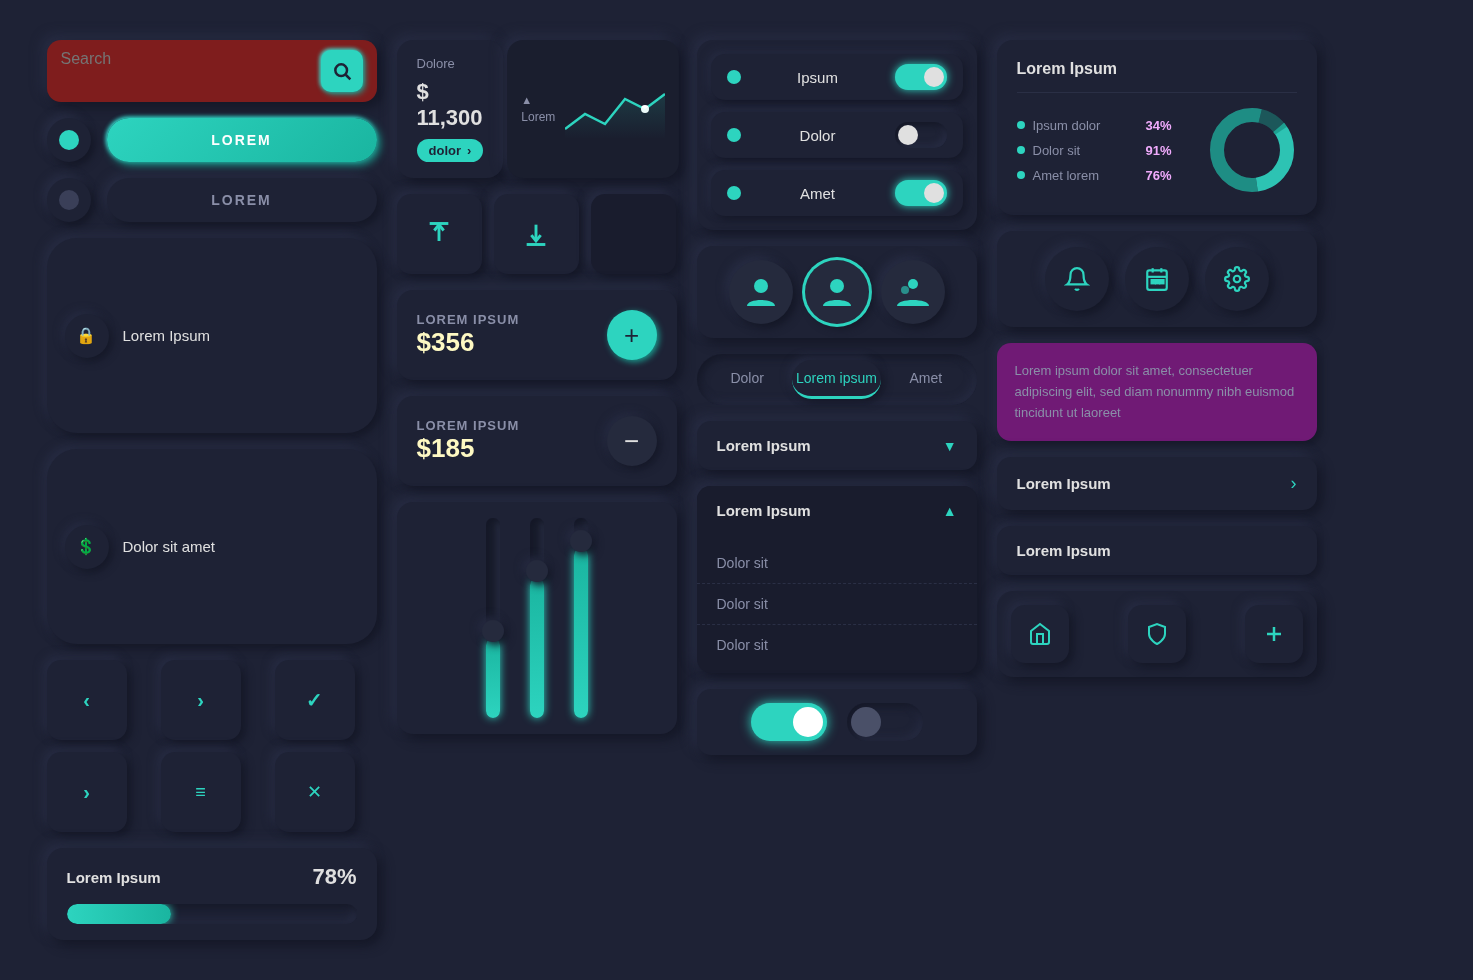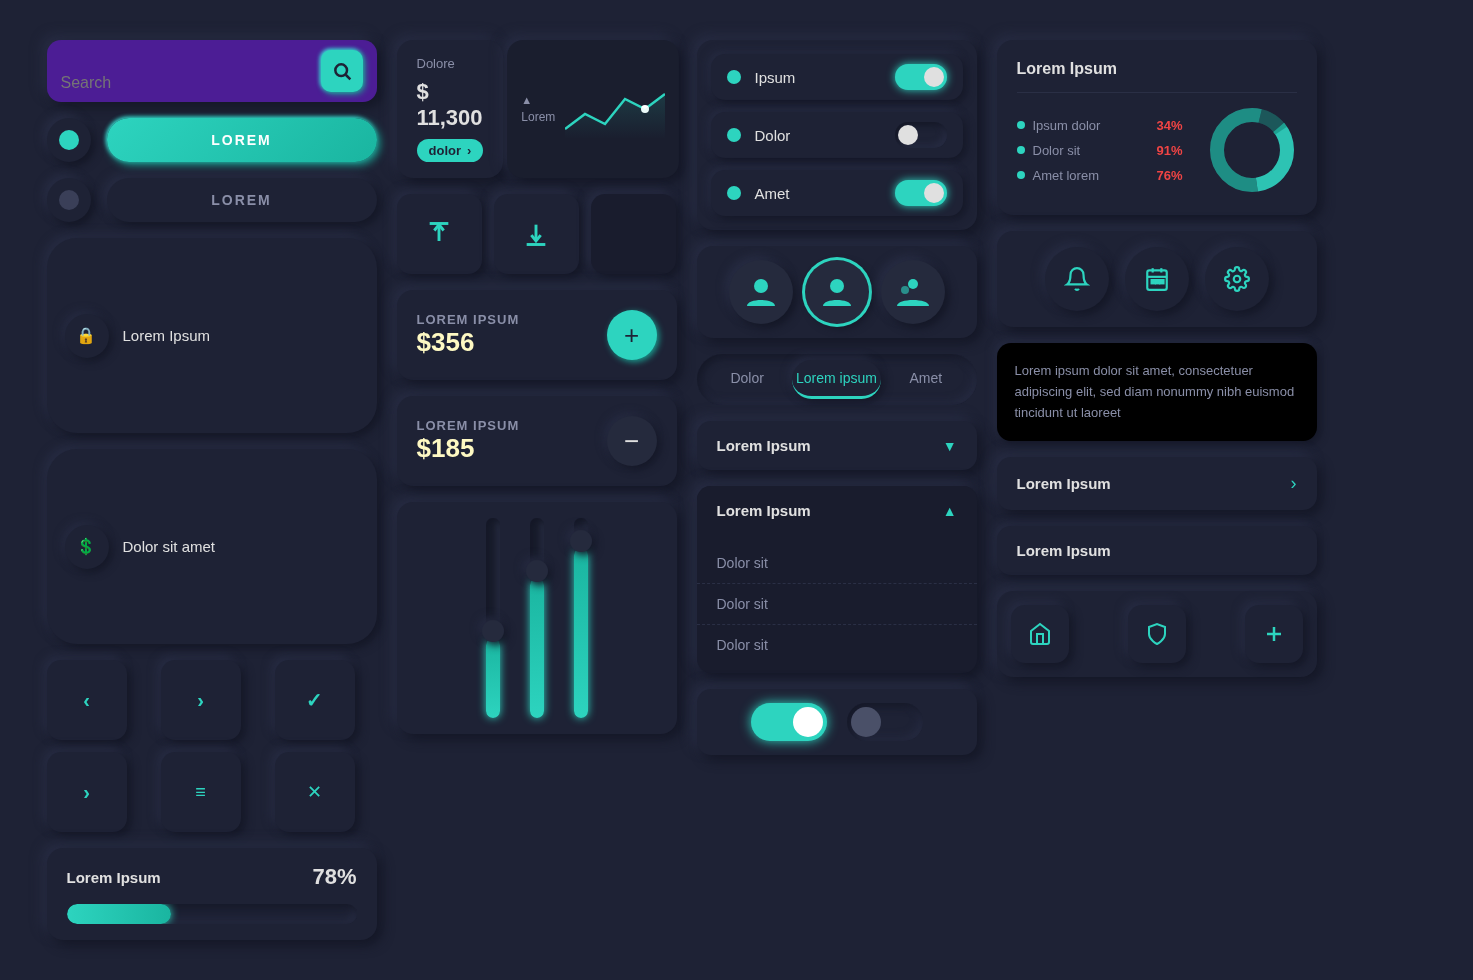--- a/index.html
+++ b/index.html
@@ -27,24 +27,24 @@
       background: #1e2235;
       box-shadow: 5px 5px 12px #141726, -5px -5px 12px #282d44;
       border-radius: 14px;
     }
 
     
     .col1 { display: flex; flex-direction: column; gap: 16px; }
 
     .search-box {
       display: flex;
-      align-items: flex-end;
+      align-items: flex-start;
       padding: 10px 14px;
       border-radius: 14px;
-      background: #4c1d95;
+      background: #7f1d1d;
       box-shadow: 5px 5px 12px #141726, -5px -5px 12px #282d44;
     }
     .search-input {
       flex: 1;
       background: transparent;
       border: none;
       outline: none;
       color: #8a8fa8;
       font-size: 16px;
     }
@@ -232,21 +232,21 @@
       display: flex; gap: 30px; justify-content: center; align-items: center;
       padding: 16px 20px;
       border-radius: 16px;
       background: #1e2235;
       box-shadow: 5px 5px 12px #141726, -5px -5px 12px #282d44;
     }
 
     
     .col3 { display: flex; flex-direction: column; gap: 16px; }
 
-    .toggle-list { display: flex; flex-direction: column; gap: 12px; }
+    .toggle-list { display: flex; flex-direction: column; gap: 12px; text-align: center; }
     .toggle-item {
       display: flex; align-items: center; gap: 14px;
       padding: 10px 16px;
       border-radius: 14px;
       background: #1e2235;
       box-shadow: 3px 3px 8px #141726, -3px -3px 8px #282d44;
     }
     .item-dot { width: 14px; height: 14px; border-radius: 50%; background: #2dd4bf; }
     .item-label { color: #e0e0e0; font-size: 15px; flex: 1; }
     .toggle-switch-sm {
@@ -355,46 +355,46 @@
     
     .col4 { display: flex; flex-direction: column; gap: 16px; }
 
     .donut-card {
       padding: 20px;
       border-radius: 16px;
       background: #1e2235;
       box-shadow: 5px 5px 12px #141726, -5px -5px 12px #282d44;
     }
     .donut-title { color: #e0e0e0; font-size: 16px; font-weight: 700; margin-bottom: 14px; }
-    .donut-content { display: flex; align-items: center; gap: 24px; }
+    .donut-content { display: flex; align-items: center; gap: 35px; }
     .donut-legend { flex: 1; display: flex; flex-direction: column; gap: 10px; }
     .legend-item { display: flex; align-items: center; gap: 8px; font-size: 13px; color: #8a8fa8; }
     .legend-dot { width: 8px; height: 8px; border-radius: 50%; background: #2dd4bf; }
-    .legend-pct { margin-left: auto; color: #ef4444; font-weight: 600; }
+    .legend-pct { margin-left: auto; color: #f0abfc; font-weight: 600; }
     .donut-divider { border: none; border-top: 1px solid #2a2f45; margin: 12px 0; }
 
     .icon-actions {
       display: flex; gap: 16px; justify-content: center;
       padding: 16px;
       border-radius: 16px;
       background: #1e2235;
       box-shadow: 5px 5px 12px #141726, -5px -5px 12px #282d44;
     }
     .icon-action {
       width: 64px; height: 64px; border-radius: 50%;
       background: #1e2235;
       box-shadow: 4px 4px 10px #141726, -4px -4px 10px #282d44;
       display: flex; align-items: center; justify-content: center;
       color: #2dd4bf; font-size: 24px; cursor: pointer;
     }
 
     .text-card {
       padding: 18px;
       border-radius: 14px;
-      background: #000000;
+      background: #701a75;
       box-shadow: 3px 3px 8px #141726, -3px -3px 8px #282d44;
       color: #8a8fa8; font-size: 13px; line-height: 1.6;
     }
 
     .list-nav-item {
       display: flex; align-items: center; justify-content: space-between;
       padding: 16px 20px;
       border-radius: 14px;
       background: #1e2235;
       box-shadow: 5px 5px 12px #141726, -5px -5px 12px #282d44;

